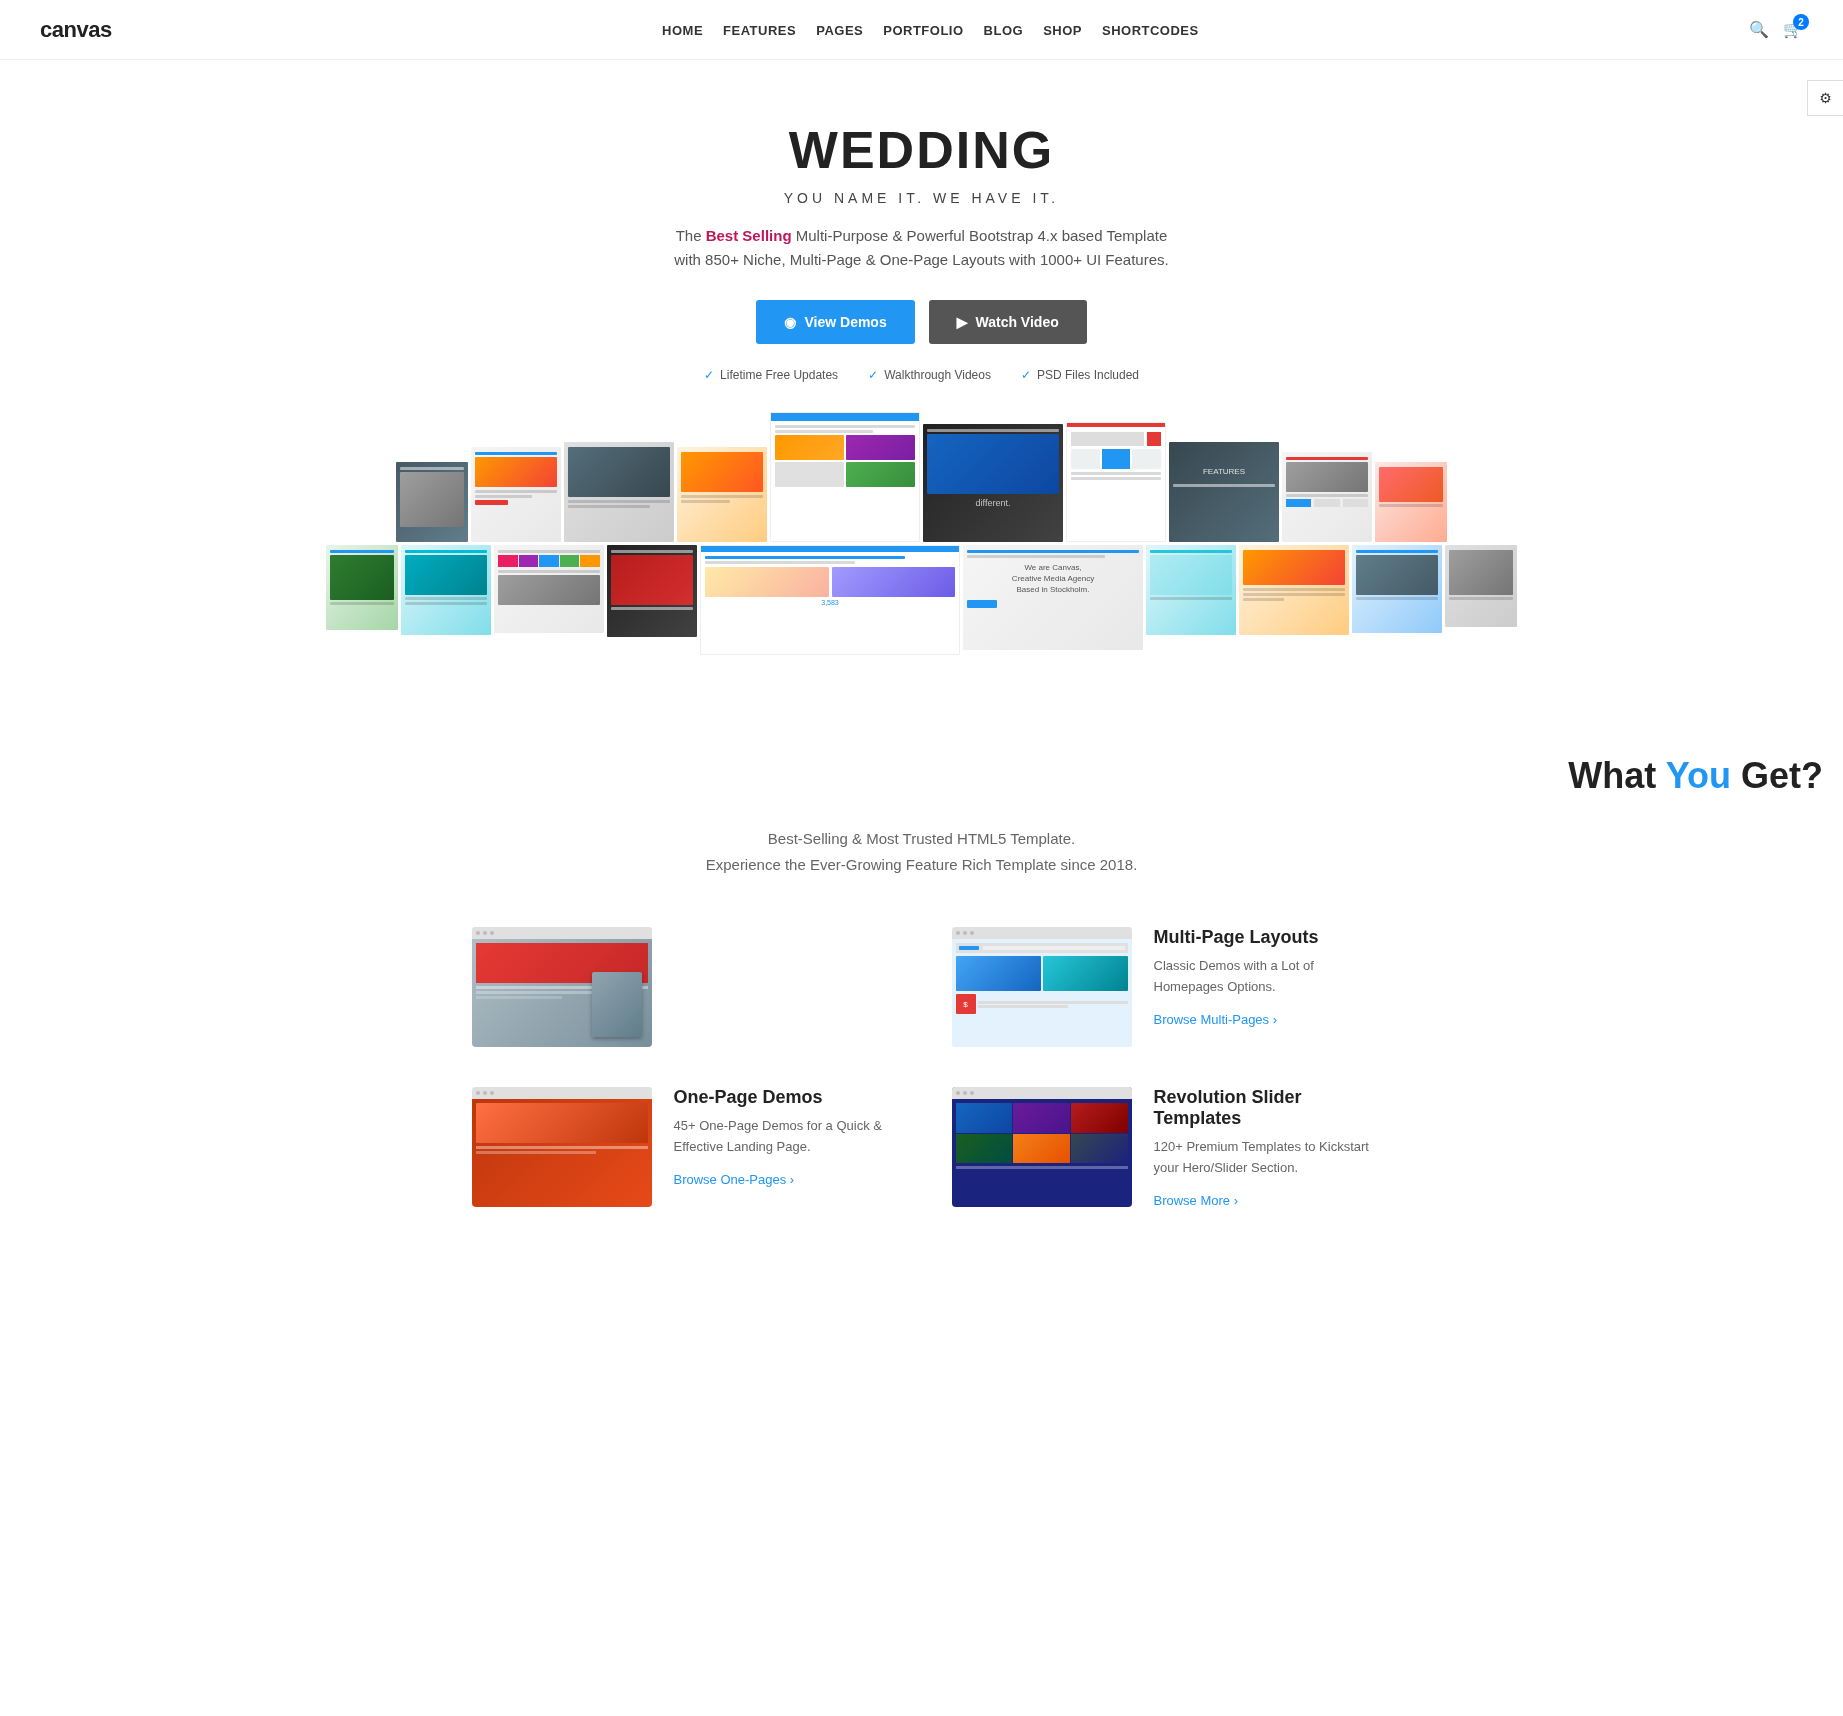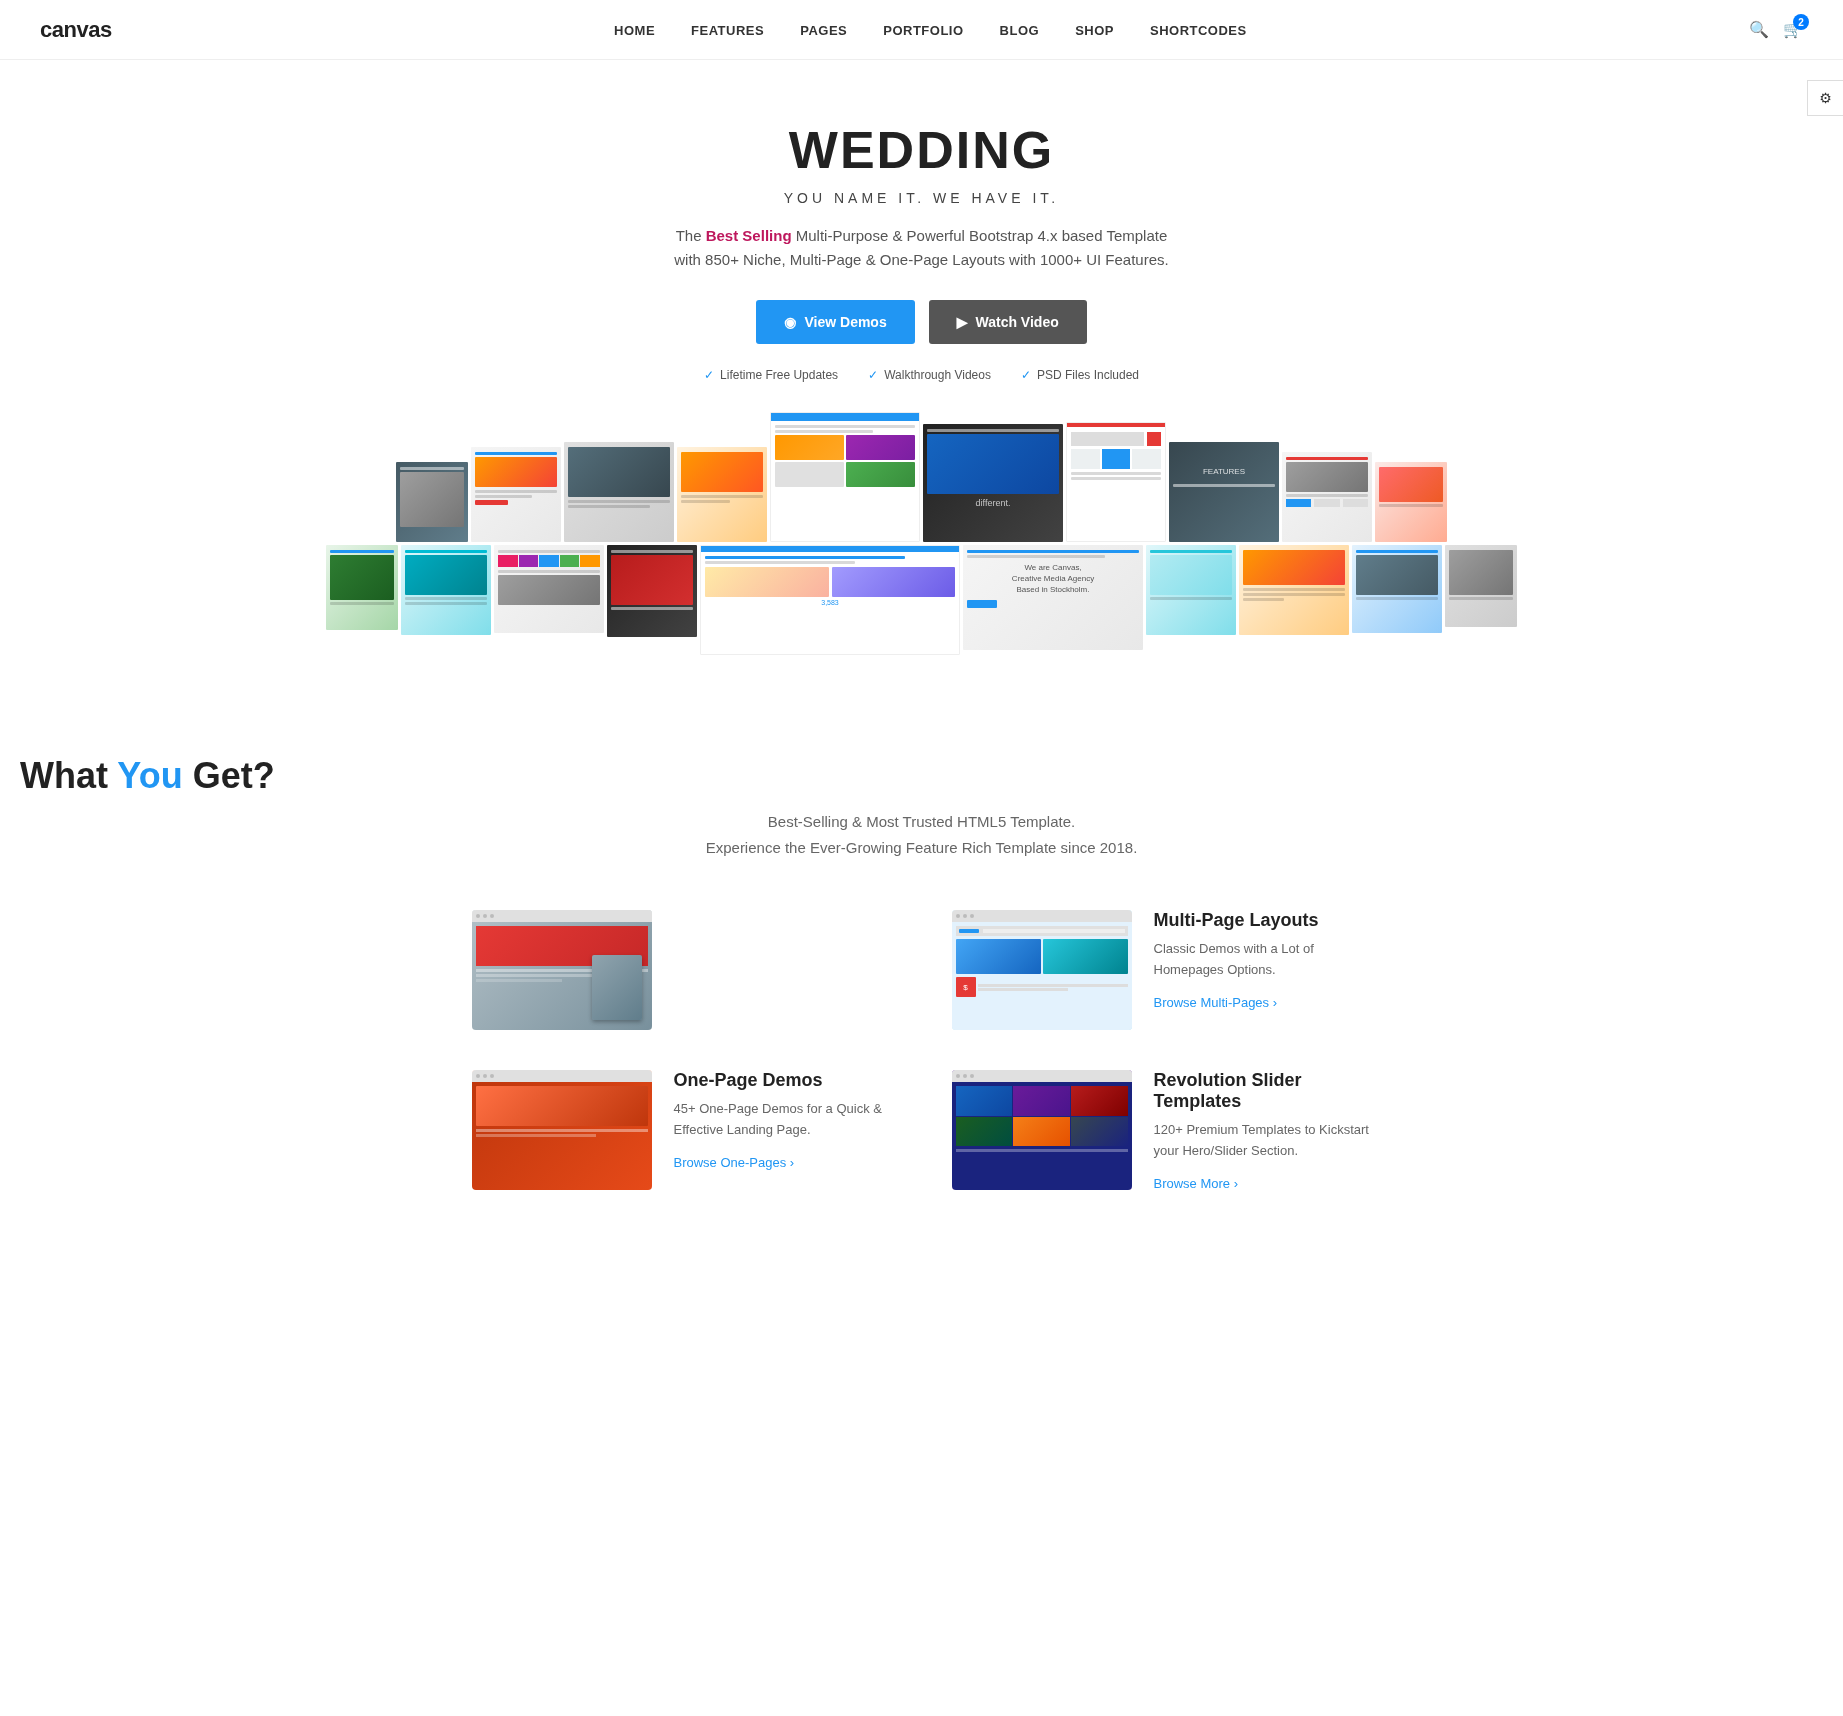--- a/index.html
+++ b/index.html
@@ -5,21 +5,21 @@
     * { margin: 0; padding: 0; box-sizing: border-box; }
     body { font-family: 'Arial', sans-serif; background: #fff; color: #333; overflow-x: hidden; }
 
     
     nav {
       display: flex; align-items: center; justify-content: space-between;
       padding: 0 40px; height: 60px; background: #fff;
       border-bottom: 1px solid #eee; position: sticky; top: 0; z-index: 100;
     }
     .nav-logo { font-size: 22px; font-weight: 700; color: #222; letter-spacing: -0.5px; }
-    .nav-links { display: flex; gap: 36px; list-style: none; }
+    .nav-links { display: flex; gap: 20px; list-style: none; }
     .nav-links a { text-decoration: none; color: #333; font-size: 13px; font-weight: 600; letter-spacing: 0.5px; text-transform: uppercase; }
     .nav-icons { display: flex; align-items: center; gap: 14px; }
     .cart-badge { position: relative; display: inline-block; }
     .cart-count {
       position: absolute; top: -6px; right: -6px;
       background: #007bff; color: #fff; border-radius: 50%;
       width: 16px; height: 16px; font-size: 10px;
       display: flex; align-items: center; justify-content: center; font-weight: 700;
     }
 
@@ -50,21 +50,21 @@
       background: #555; color: #fff; border: none; padding: 14px 28px;
       font-size: 14px; font-weight: 600; cursor: pointer; border-radius: 3px;
       display: flex; align-items: center; gap: 8px;
     }
     .hero-badges { display: flex; gap: 30px; justify-content: center; font-size: 12px; color: #555; margin-bottom: 30px; }
     .hero-badges span { display: flex; align-items: center; gap: 6px; }
     .badge-icon { color: #2196f3; }
 
     
     .section { padding: 80px 20px 60px; }
-    .section-title { text-align: left; font-size: 36px; font-weight: 800; color: #222; margin-bottom: 12px; }
+    .section-title { text-align: right; font-size: 36px; font-weight: 800; color: #222; margin-bottom: 29px; }
     .section-title .highlight { color: #2196f3; }
     .section-sub { text-align: center; font-size: 15px; color: #666; line-height: 1.7; margin-bottom: 50px; }
 
     
     .features-grid {
       display: grid;
       grid-template-columns: repeat(2, 1fr);
       gap: 40px 60px;
       max-width: 900px;
       margin: 0 auto;

